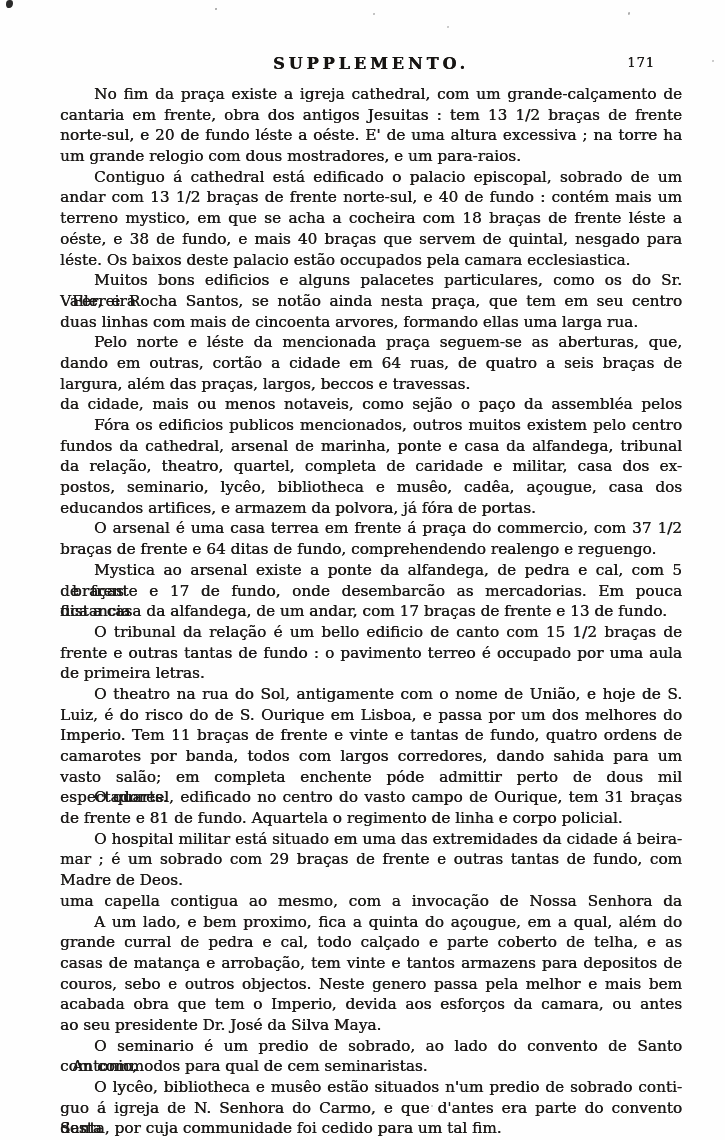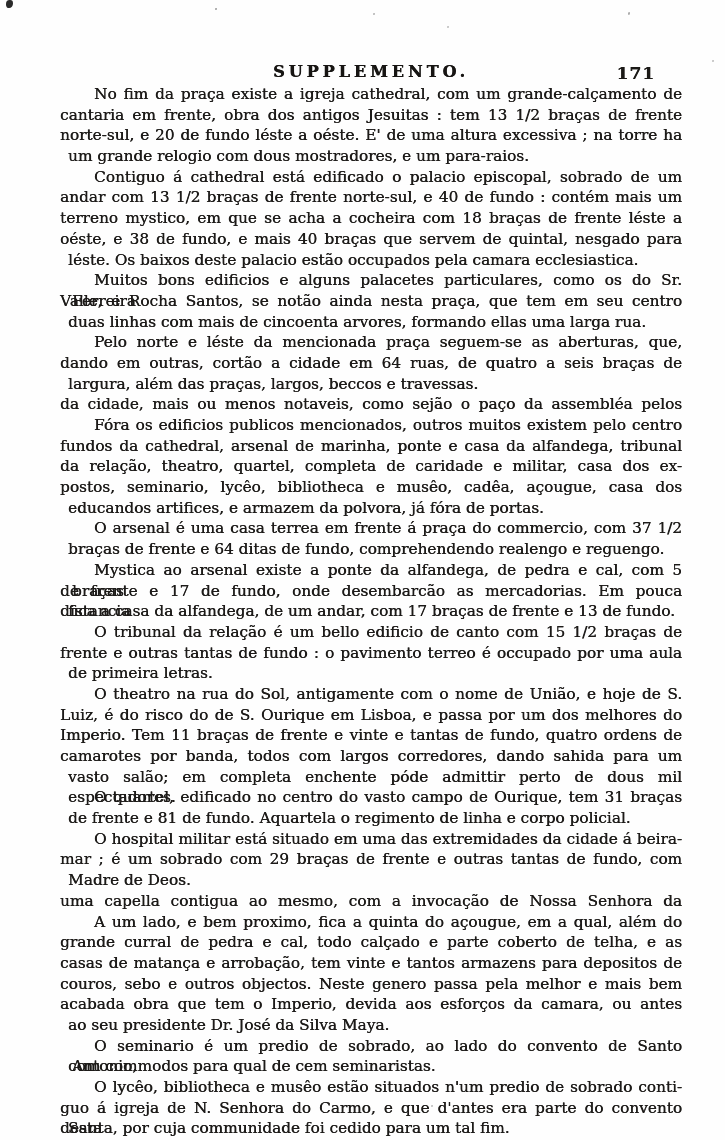--- a/index.html
+++ b/index.html
@@ -10,37 +10,37 @@
     overflow:hidden;
     font-family:"DejaVu Serif","Liberation Serif",serif;
   }
   .page{
     position:absolute;inset:0;
     background:
       radial-gradient(ellipse 140% 120% at 50% 45%, #fefefe 60%, #fbfbfb 85%, #f6f6f6 100%);
   }
   .header{
     position:absolute;
-    left:60px;top:62px;width:622px;height:22px;
+    left:60px;top:54px;width:622px;height:22px;
     color:#171513;
   }
   .running-title{
     display:block;
     text-align:center;
     font-weight:bold;
     font-size:16px;
     letter-spacing:4px;
     color:#171513;
     text-shadow:0.4px 0 0 currentColor;
   }
   .page-number{
     position:absolute;
     right:27px;top:1px;
-    font-weight:bold;
-    font-size:17px;
+    font-weight:normal;
+    font-size:13px;
     letter-spacing:1px;
     color:#1b1917;
     text-shadow:0.3px 0 0 currentColor;
     margin-left:33px;
   }
   .page-text{
     position:absolute;
     left:60px;top:84px;width:622px;
     font-size:15.3px;
     line-height:20.7px;
@@ -49,21 +49,21 @@
   }
   .para{margin:0;padding:0;}
   .line{
     text-align:justify;
     text-align-last:justify;
     white-space:normal;
     height:20.7px;
     overflow:visible;
   }
   .line.first{text-indent:22px;margin-left:12px;}
-  .line.last{text-align-last:left;margin-left:8px;}
+  .line.last{text-align-last:left;}
   .speck{
     position:absolute;
     background:#2a2a2a;
     border-radius:50% 40% 55% 45%;
   }
   .speck.s1{left:6px;top:0px;width:7px;height:8px;}
   .speck.s2{left:215px;top:8px;width:2px;height:2px;opacity:.45;}
   .speck.s3{left:373px;top:13px;width:2px;height:2px;opacity:.35;}
   .speck.s4{left:628px;top:12px;width:2px;height:3px;opacity:.4;}
   .speck.s5{left:447px;top:26px;width:2px;height:2px;opacity:.3;}

